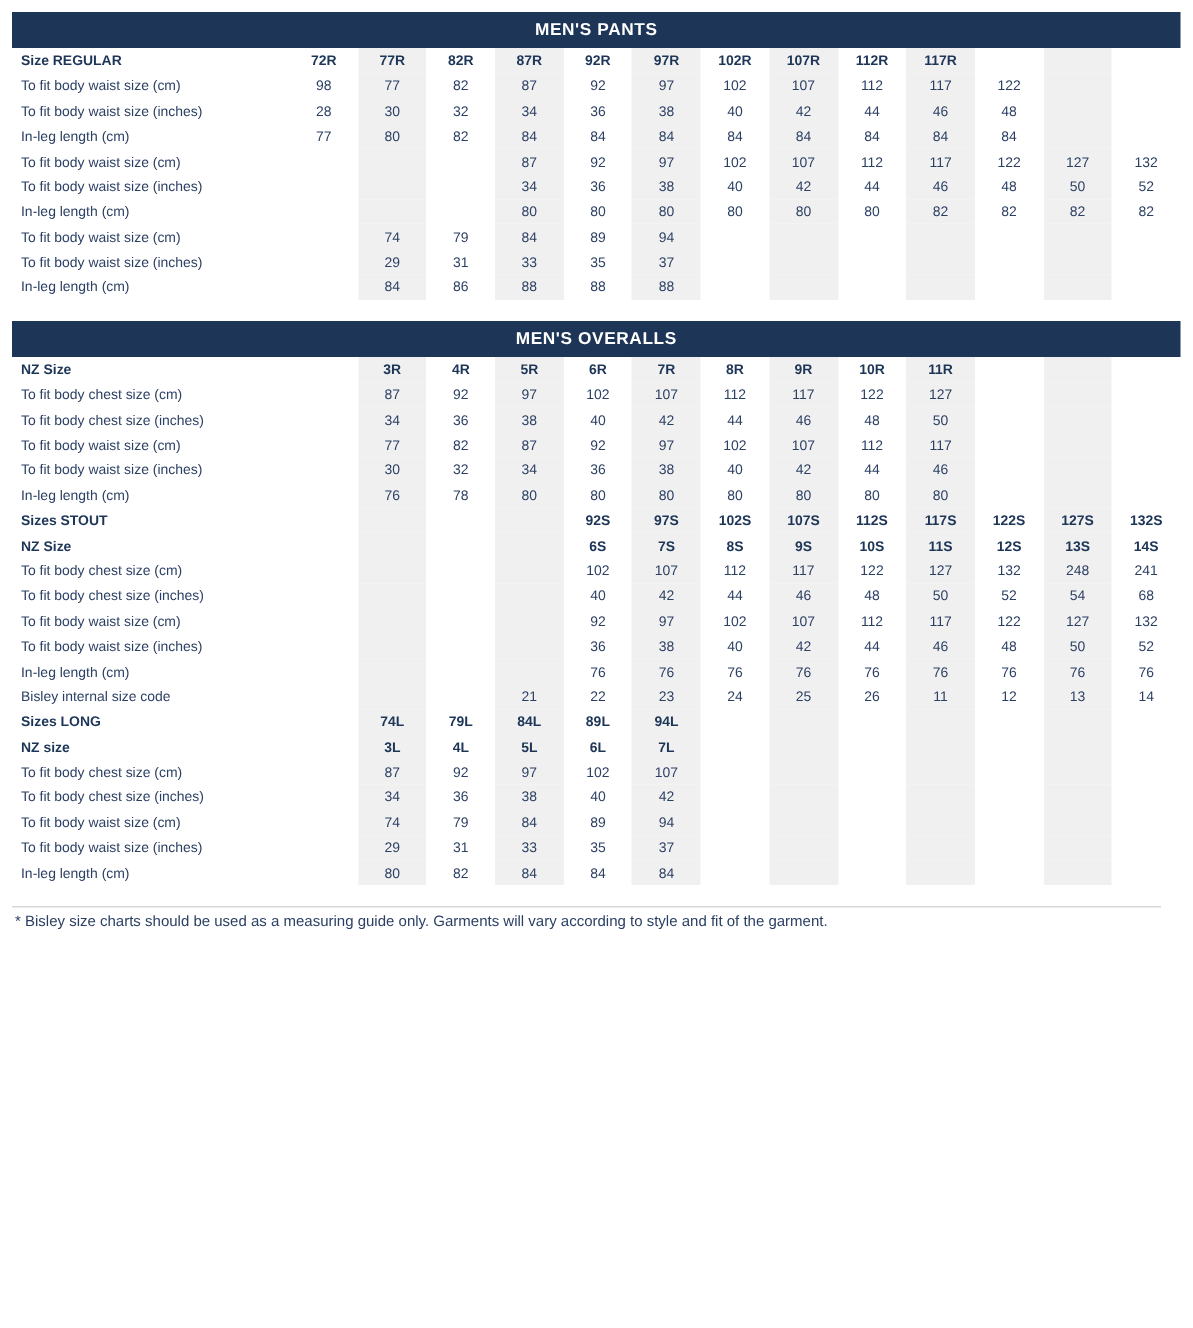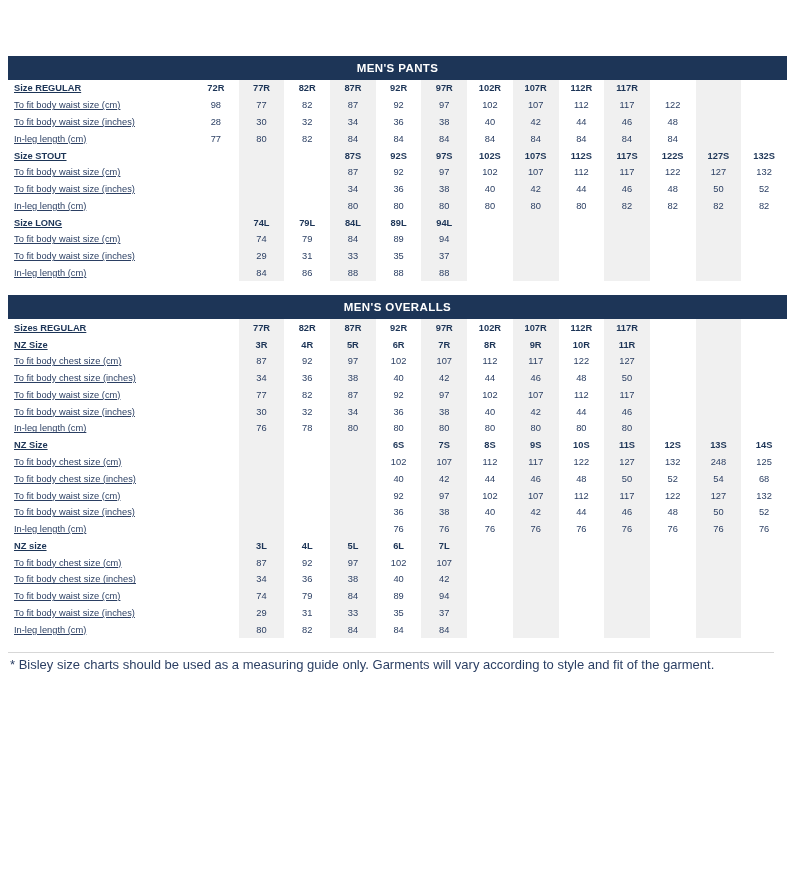--- a/index.html
+++ b/index.html
@@ -11,21 +11,20 @@
   }
   body {
     width: 795px;
     height: 885px;
     overflow: hidden;
     color: #243a5e;
   }
   .page {
     width: 782px;
     padding: 8px 8px 0 8px;
-    margin-top: 48px;
   }
   .table-block {
     width: 779px;
     margin-bottom: 14px;
   }
   .table-header {
     background: #1d3557;
     color: #ffffff;
     text-align: center;
     font-weight: bold;
@@ -43,30 +42,29 @@
     color: #2b3f63;
     padding: 3.4px 4px;
     vertical-align: middle;
     text-align: center;
     white-space: nowrap;
   }
   td.label {
     text-align: left;
     padding-left: 6px;
     width: 185px;
-    text-decoration: underline;
   }
   tr.head td {
     font-weight: bold;
     color: #1d3557;
   }
   tr.head td.label { font-weight: bold; }
   .shade { background: #f0f0f0; }
   .footnote {
-    font-size: 13px;
+    font-size: 10px;
     color: #2b3f63;
     padding: 4px 0 0 2px;
     border-top: 1px solid #d7d7d7;
     margin-top: 2px;
   }
 </style>
 </head>
 <body>
 
 <div class="page">
@@ -132,268 +130,236 @@
             <td>84</td>
             <td class="shade">84</td>
             <td>84</td>
             <td class="shade">84</td>
             <td>84</td>
             <td class="shade">84</td>
             <td>84</td>
             <td class="shade"></td>
             <td></td>
           </tr>
+          <tr class="data">
+            <td class="label">To fit body waist size (cm)</td>
+            <td></td>
+            <td class="shade"></td>
+            <td></td>
+            <td class="shade">87</td>
+            <td>92</td>
+            <td class="shade">97</td>
+            <td>102</td>
+            <td class="shade">107</td>
+            <td>112</td>
+            <td class="shade">117</td>
+            <td>122</td>
+            <td class="shade">127</td>
+            <td>132</td>
+          </tr>
+          <tr class="data">
+            <td class="label">To fit body waist size (inches)</td>
+            <td></td>
+            <td class="shade"></td>
+            <td></td>
+            <td class="shade">34</td>
+            <td>36</td>
+            <td class="shade">38</td>
+            <td>40</td>
+            <td class="shade">42</td>
+            <td>44</td>
+            <td class="shade">46</td>
+            <td>48</td>
+            <td class="shade">50</td>
+            <td>52</td>
+          </tr>
+          <tr class="data">
+            <td class="label">In-leg length (cm)</td>
+            <td></td>
+            <td class="shade"></td>
+            <td></td>
+            <td class="shade">80</td>
+            <td>80</td>
+            <td class="shade">80</td>
+            <td>80</td>
+            <td class="shade">80</td>
+            <td>80</td>
+            <td class="shade">82</td>
+            <td>82</td>
+            <td class="shade">82</td>
+            <td>82</td>
+          </tr>
+          <tr class="data">
+            <td class="label">To fit body waist size (cm)</td>
+            <td></td>
+            <td class="shade">74</td>
+            <td>79</td>
+            <td class="shade">84</td>
+            <td>89</td>
+            <td class="shade">94</td>
+            <td></td>
+            <td class="shade"></td>
+            <td></td>
+            <td class="shade"></td>
+            <td></td>
+            <td class="shade"></td>
+            <td></td>
+          </tr>
+          <tr class="data">
+            <td class="label">To fit body waist size (inches)</td>
+            <td></td>
+            <td class="shade">29</td>
+            <td>31</td>
+            <td class="shade">33</td>
+            <td>35</td>
+            <td class="shade">37</td>
+            <td></td>
+            <td class="shade"></td>
+            <td></td>
+            <td class="shade"></td>
+            <td></td>
+            <td class="shade"></td>
+            <td></td>
+          </tr>
+          <tr class="data">
+            <td class="label">In-leg length (cm)</td>
+            <td></td>
+            <td class="shade">84</td>
+            <td>86</td>
+            <td class="shade">88</td>
+            <td>88</td>
+            <td class="shade">88</td>
+            <td></td>
+            <td class="shade"></td>
+            <td></td>
+            <td class="shade"></td>
+            <td></td>
+            <td class="shade"></td>
+            <td></td>
+          </tr>
+        </tbody>
+    </table>
+  </div>
+
+  <div class="table-block">
+    <div class="table-header">MEN'S OVERALLS</div>
+    <table>
+      <tbody id="overalls-body">
           <tr class="head">
-            <td class="label">Size STOUT</td>
-            <td></td>
-            <td class="shade"></td>
-            <td></td>
-            <td class="shade">87S</td>
+            <td class="label">NZ Size</td>
+            <td></td>
+            <td class="shade">3R</td>
+            <td>4R</td>
+            <td class="shade">5R</td>
+            <td>6R</td>
+            <td class="shade">7R</td>
+            <td>8R</td>
+            <td class="shade">9R</td>
+            <td>10R</td>
+            <td class="shade">11R</td>
+            <td></td>
+            <td class="shade"></td>
+            <td></td>
+          </tr>
+          <tr class="data">
+            <td class="label">To fit body chest size (cm)</td>
+            <td></td>
+            <td class="shade">87</td>
+            <td>92</td>
+            <td class="shade">97</td>
+            <td>102</td>
+            <td class="shade">107</td>
+            <td>112</td>
+            <td class="shade">117</td>
+            <td>122</td>
+            <td class="shade">127</td>
+            <td></td>
+            <td class="shade"></td>
+            <td></td>
+          </tr>
+          <tr class="data">
+            <td class="label">To fit body chest size (inches)</td>
+            <td></td>
+            <td class="shade">34</td>
+            <td>36</td>
+            <td class="shade">38</td>
+            <td>40</td>
+            <td class="shade">42</td>
+            <td>44</td>
+            <td class="shade">46</td>
+            <td>48</td>
+            <td class="shade">50</td>
+            <td></td>
+            <td class="shade"></td>
+            <td></td>
+          </tr>
+          <tr class="data">
+            <td class="label">To fit body waist size (cm)</td>
+            <td></td>
+            <td class="shade">77</td>
+            <td>82</td>
+            <td class="shade">87</td>
+            <td>92</td>
+            <td class="shade">97</td>
+            <td>102</td>
+            <td class="shade">107</td>
+            <td>112</td>
+            <td class="shade">117</td>
+            <td></td>
+            <td class="shade"></td>
+            <td></td>
+          </tr>
+          <tr class="data">
+            <td class="label">To fit body waist size (inches)</td>
+            <td></td>
+            <td class="shade">30</td>
+            <td>32</td>
+            <td class="shade">34</td>
+            <td>36</td>
+            <td class="shade">38</td>
+            <td>40</td>
+            <td class="shade">42</td>
+            <td>44</td>
+            <td class="shade">46</td>
+            <td></td>
+            <td class="shade"></td>
+            <td></td>
+          </tr>
+          <tr class="data">
+            <td class="label">In-leg length (cm)</td>
+            <td></td>
+            <td class="shade">76</td>
+            <td>78</td>
+            <td class="shade">80</td>
+            <td>80</td>
+            <td class="shade">80</td>
+            <td>80</td>
+            <td class="shade">80</td>
+            <td>80</td>
+            <td class="shade">80</td>
+            <td></td>
+            <td class="shade"></td>
+            <td></td>
+          </tr>
+          <tr class="head">
+            <td class="label">Sizes STOUT</td>
+            <td></td>
+            <td class="shade"></td>
+            <td></td>
+            <td class="shade"></td>
             <td>92S</td>
             <td class="shade">97S</td>
             <td>102S</td>
             <td class="shade">107S</td>
             <td>112S</td>
             <td class="shade">117S</td>
             <td>122S</td>
             <td class="shade">127S</td>
             <td>132S</td>
           </tr>
-          <tr class="data">
-            <td class="label">To fit body waist size (cm)</td>
-            <td></td>
-            <td class="shade"></td>
-            <td></td>
-            <td class="shade">87</td>
-            <td>92</td>
-            <td class="shade">97</td>
-            <td>102</td>
-            <td class="shade">107</td>
-            <td>112</td>
-            <td class="shade">117</td>
-            <td>122</td>
-            <td class="shade">127</td>
-            <td>132</td>
-          </tr>
-          <tr class="data">
-            <td class="label">To fit body waist size (inches)</td>
-            <td></td>
-            <td class="shade"></td>
-            <td></td>
-            <td class="shade">34</td>
-            <td>36</td>
-            <td class="shade">38</td>
-            <td>40</td>
-            <td class="shade">42</td>
-            <td>44</td>
-            <td class="shade">46</td>
-            <td>48</td>
-            <td class="shade">50</td>
-            <td>52</td>
-          </tr>
-          <tr class="data">
-            <td class="label">In-leg length (cm)</td>
-            <td></td>
-            <td class="shade"></td>
-            <td></td>
-            <td class="shade">80</td>
-            <td>80</td>
-            <td class="shade">80</td>
-            <td>80</td>
-            <td class="shade">80</td>
-            <td>80</td>
-            <td class="shade">82</td>
-            <td>82</td>
-            <td class="shade">82</td>
-            <td>82</td>
-          </tr>
-          <tr class="head">
-            <td class="label">Size LONG</td>
-            <td></td>
-            <td class="shade">74L</td>
-            <td>79L</td>
-            <td class="shade">84L</td>
-            <td>89L</td>
-            <td class="shade">94L</td>
-            <td></td>
-            <td class="shade"></td>
-            <td></td>
-            <td class="shade"></td>
-            <td></td>
-            <td class="shade"></td>
-            <td></td>
-          </tr>
-          <tr class="data">
-            <td class="label">To fit body waist size (cm)</td>
-            <td></td>
-            <td class="shade">74</td>
-            <td>79</td>
-            <td class="shade">84</td>
-            <td>89</td>
-            <td class="shade">94</td>
-            <td></td>
-            <td class="shade"></td>
-            <td></td>
-            <td class="shade"></td>
-            <td></td>
-            <td class="shade"></td>
-            <td></td>
-          </tr>
-          <tr class="data">
-            <td class="label">To fit body waist size (inches)</td>
-            <td></td>
-            <td class="shade">29</td>
-            <td>31</td>
-            <td class="shade">33</td>
-            <td>35</td>
-            <td class="shade">37</td>
-            <td></td>
-            <td class="shade"></td>
-            <td></td>
-            <td class="shade"></td>
-            <td></td>
-            <td class="shade"></td>
-            <td></td>
-          </tr>
-          <tr class="data">
-            <td class="label">In-leg length (cm)</td>
-            <td></td>
-            <td class="shade">84</td>
-            <td>86</td>
-            <td class="shade">88</td>
-            <td>88</td>
-            <td class="shade">88</td>
-            <td></td>
-            <td class="shade"></td>
-            <td></td>
-            <td class="shade"></td>
-            <td></td>
-            <td class="shade"></td>
-            <td></td>
-          </tr>
-        </tbody>
-    </table>
-  </div>
-
-  <div class="table-block">
-    <div class="table-header">MEN'S OVERALLS</div>
-    <table>
-      <tbody id="overalls-body">
-          <tr class="head">
-            <td class="label">Sizes REGULAR</td>
-            <td></td>
-            <td class="shade">77R</td>
-            <td>82R</td>
-            <td class="shade">87R</td>
-            <td>92R</td>
-            <td class="shade">97R</td>
-            <td>102R</td>
-            <td class="shade">107R</td>
-            <td>112R</td>
-            <td class="shade">117R</td>
-            <td></td>
-            <td class="shade"></td>
-            <td></td>
-          </tr>
-          <tr class="head">
-            <td class="label">NZ Size</td>
-            <td></td>
-            <td class="shade">3R</td>
-            <td>4R</td>
-            <td class="shade">5R</td>
-            <td>6R</td>
-            <td class="shade">7R</td>
-            <td>8R</td>
-            <td class="shade">9R</td>
-            <td>10R</td>
-            <td class="shade">11R</td>
-            <td></td>
-            <td class="shade"></td>
-            <td></td>
-          </tr>
-          <tr class="data">
-            <td class="label">To fit body chest size (cm)</td>
-            <td></td>
-            <td class="shade">87</td>
-            <td>92</td>
-            <td class="shade">97</td>
-            <td>102</td>
-            <td class="shade">107</td>
-            <td>112</td>
-            <td class="shade">117</td>
-            <td>122</td>
-            <td class="shade">127</td>
-            <td></td>
-            <td class="shade"></td>
-            <td></td>
-          </tr>
-          <tr class="data">
-            <td class="label">To fit body chest size (inches)</td>
-            <td></td>
-            <td class="shade">34</td>
-            <td>36</td>
-            <td class="shade">38</td>
-            <td>40</td>
-            <td class="shade">42</td>
-            <td>44</td>
-            <td class="shade">46</td>
-            <td>48</td>
-            <td class="shade">50</td>
-            <td></td>
-            <td class="shade"></td>
-            <td></td>
-          </tr>
-          <tr class="data">
-            <td class="label">To fit body waist size (cm)</td>
-            <td></td>
-            <td class="shade">77</td>
-            <td>82</td>
-            <td class="shade">87</td>
-            <td>92</td>
-            <td class="shade">97</td>
-            <td>102</td>
-            <td class="shade">107</td>
-            <td>112</td>
-            <td class="shade">117</td>
-            <td></td>
-            <td class="shade"></td>
-            <td></td>
-          </tr>
-          <tr class="data">
-            <td class="label">To fit body waist size (inches)</td>
-            <td></td>
-            <td class="shade">30</td>
-            <td>32</td>
-            <td class="shade">34</td>
-            <td>36</td>
-            <td class="shade">38</td>
-            <td>40</td>
-            <td class="shade">42</td>
-            <td>44</td>
-            <td class="shade">46</td>
-            <td></td>
-            <td class="shade"></td>
-            <td></td>
-          </tr>
-          <tr class="data">
-            <td class="label">In-leg length (cm)</td>
-            <td></td>
-            <td class="shade">76</td>
-            <td>78</td>
-            <td class="shade">80</td>
-            <td>80</td>
-            <td class="shade">80</td>
-            <td>80</td>
-            <td class="shade">80</td>
-            <td>80</td>
-            <td class="shade">80</td>
-            <td></td>
-            <td class="shade"></td>
-            <td></td>
-          </tr>
           <tr class="head">
             <td class="label">NZ Size</td>
             <td></td>
             <td class="shade"></td>
             <td></td>
             <td class="shade"></td>
             <td>6S</td>
             <td class="shade">7S</td>
             <td>8S</td>
             <td class="shade">9S</td>
@@ -410,21 +376,21 @@
             <td></td>
             <td class="shade"></td>
             <td>102</td>
             <td class="shade">107</td>
             <td>112</td>
             <td class="shade">117</td>
             <td>122</td>
             <td class="shade">127</td>
             <td>132</td>
             <td class="shade">248</td>
-            <td>125</td>
+            <td>241</td>
           </tr>
           <tr class="data">
             <td class="label">To fit body chest size (inches)</td>
             <td></td>
             <td class="shade"></td>
             <td></td>
             <td class="shade"></td>
             <td>40</td>
             <td class="shade">42</td>
             <td>44</td>
@@ -476,20 +442,52 @@
             <td>76</td>
             <td class="shade">76</td>
             <td>76</td>
             <td class="shade">76</td>
             <td>76</td>
             <td class="shade">76</td>
             <td>76</td>
             <td class="shade">76</td>
             <td>76</td>
           </tr>
+          <tr class="data">
+            <td class="label">Bisley internal size code</td>
+            <td></td>
+            <td class="shade"></td>
+            <td></td>
+            <td class="shade">21</td>
+            <td>22</td>
+            <td class="shade">23</td>
+            <td>24</td>
+            <td class="shade">25</td>
+            <td>26</td>
+            <td class="shade">11</td>
+            <td>12</td>
+            <td class="shade">13</td>
+            <td>14</td>
+          </tr>
+          <tr class="head">
+            <td class="label">Sizes LONG</td>
+            <td></td>
+            <td class="shade">74L</td>
+            <td>79L</td>
+            <td class="shade">84L</td>
+            <td>89L</td>
+            <td class="shade">94L</td>
+            <td></td>
+            <td class="shade"></td>
+            <td></td>
+            <td class="shade"></td>
+            <td></td>
+            <td class="shade"></td>
+            <td></td>
+          </tr>
           <tr class="head">
             <td class="label">NZ size</td>
             <td></td>
             <td class="shade">3L</td>
             <td>4L</td>
             <td class="shade">5L</td>
             <td>6L</td>
             <td class="shade">7L</td>
             <td></td>
             <td class="shade"></td>

